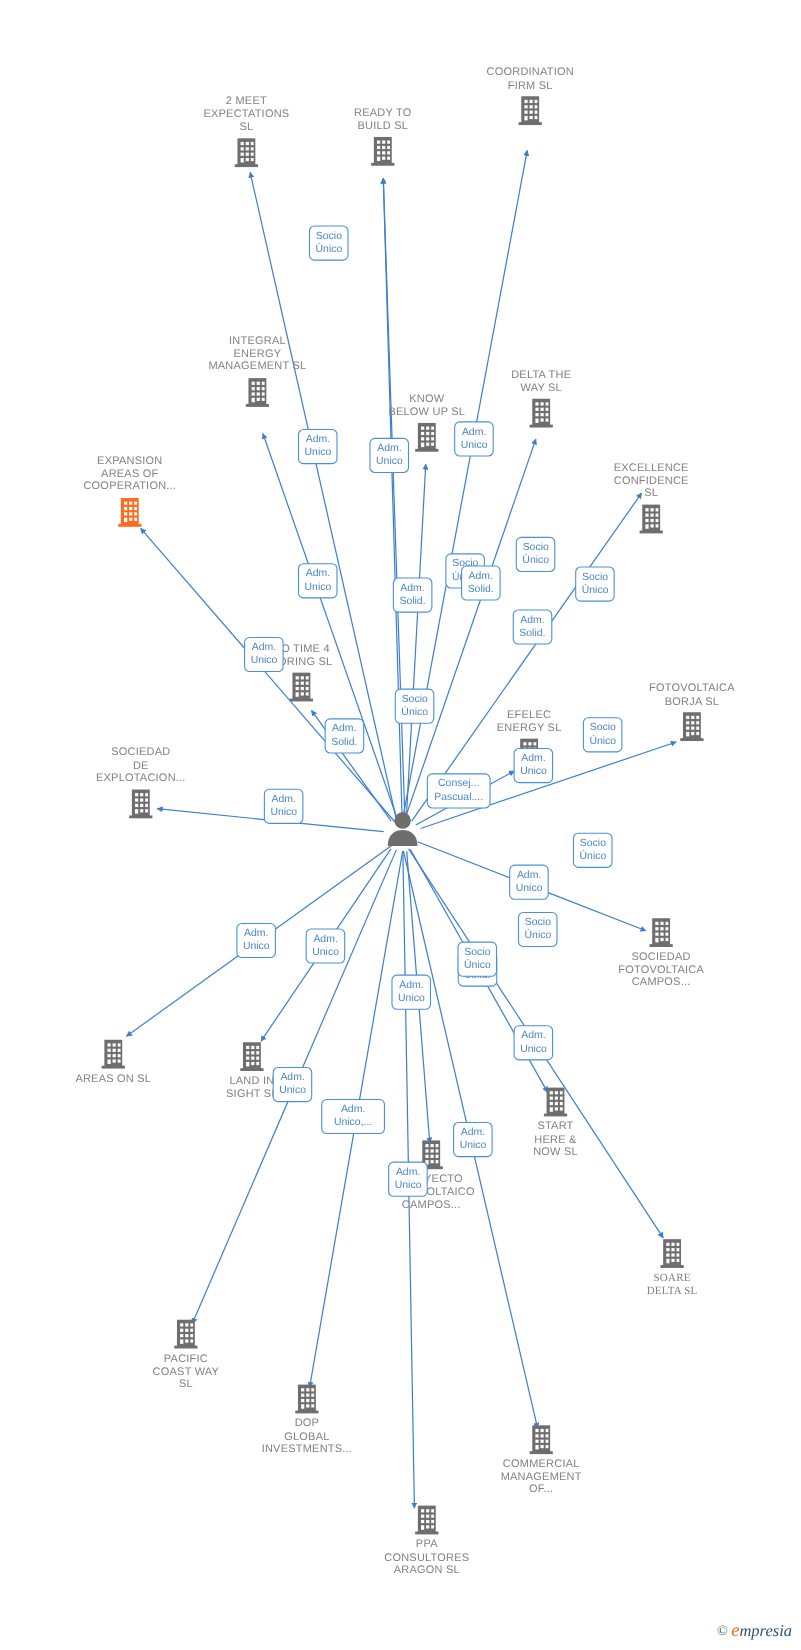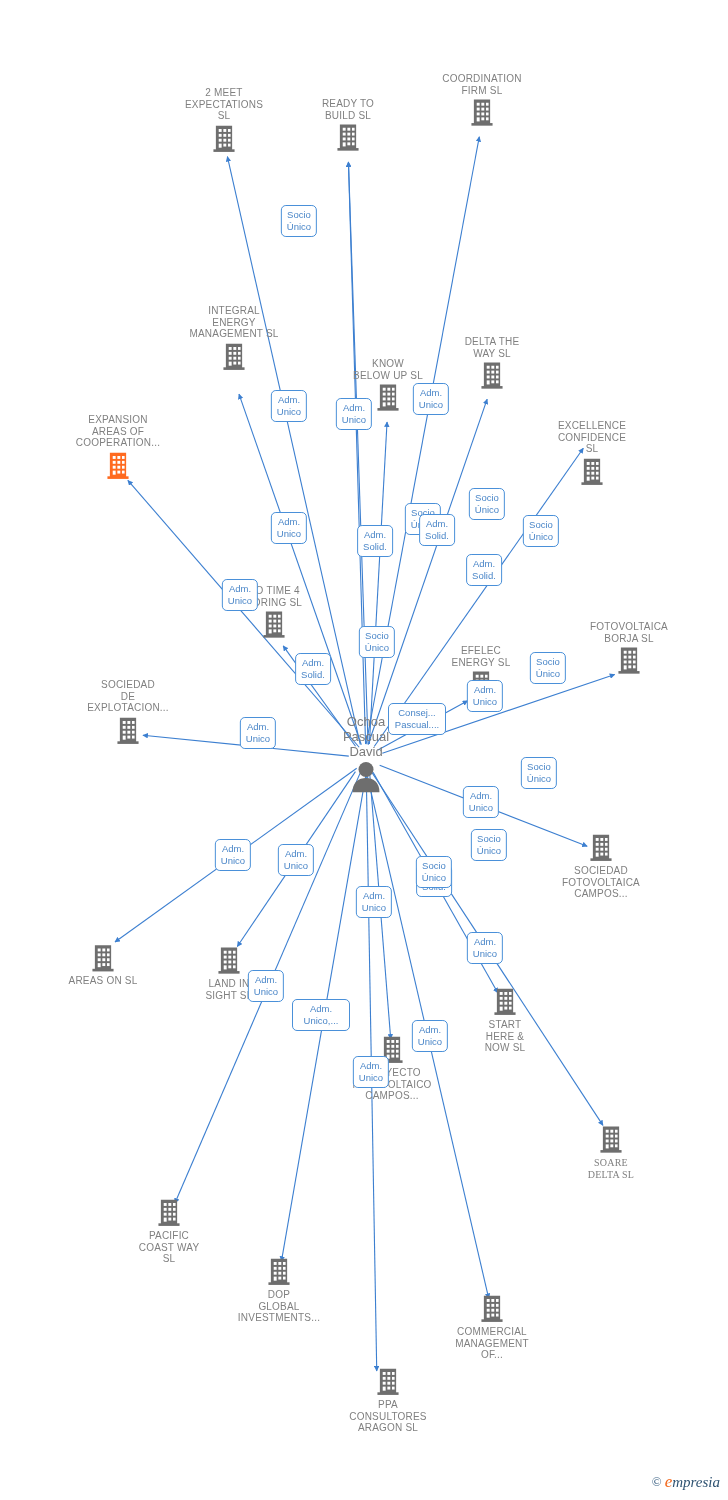--- a/index.html
+++ b/index.html
@@ -113,21 +113,21 @@
             <rect x="15.2" y="12" width="3.6" height="3.6" fill="#fff"></rect>
             <rect x="20.9" y="12" width="3.2" height="3.6" fill="#fff"></rect>
             <rect x="9.5" y="18" width="3.6" height="3.6" fill="#fff"></rect>
             <rect x="15.2" y="18" width="3.6" height="3.6" fill="#fff"></rect>
             <rect x="20.9" y="18" width="3.2" height="3.6" fill="#fff"></rect>
             <rect x="9.5" y="24" width="3.6" height="5" fill="#fff"></rect>
             <rect x="15.2" y="24" width="3.6" height="3.6" fill="#fff"></rect>
             <rect x="20.9" y="24" width="3.2" height="3.6" fill="#fff"></rect>
           </svg></span>
       </div>
-      <div class="node lbl-above" style="left: 482px; top: 100px;">
+      <div class="node lbl-above" style="left: 482px; top: 88px;">
         <span class="lbl">COORDINATION
 FIRM  SL</span>
         <span class="ico"><svg width="26" height="30" viewBox="0 0 32 36" xmlns="http://www.w3.org/2000/svg">
             <rect x="6" y="2" width="20" height="30" fill="#6e6e6e"></rect>
             <rect x="3" y="31" width="26" height="3.2" fill="#6e6e6e"></rect>
             <rect x="9.5" y="6" width="3.6" height="3.6" fill="#fff"></rect>
             <rect x="15.2" y="6" width="3.6" height="3.6" fill="#fff"></rect>
             <rect x="20.9" y="6" width="3.2" height="3.6" fill="#fff"></rect>
             <rect x="9.5" y="12" width="3.6" height="3.6" fill="#fff"></rect>
             <rect x="15.2" y="12" width="3.6" height="3.6" fill="#fff"></rect>
@@ -318,23 +318,20 @@
             <rect x="20.9" y="12" width="3.2" height="3.6" fill="#fff"></rect>
             <rect x="9.5" y="18" width="3.6" height="3.6" fill="#fff"></rect>
             <rect x="15.2" y="18" width="3.6" height="3.6" fill="#fff"></rect>
             <rect x="20.9" y="18" width="3.2" height="3.6" fill="#fff"></rect>
             <rect x="9.5" y="24" width="3.6" height="5" fill="#fff"></rect>
             <rect x="15.2" y="24" width="3.6" height="3.6" fill="#fff"></rect>
             <rect x="20.9" y="24" width="3.2" height="3.6" fill="#fff"></rect>
           </svg></span>
       </div>
       <div class="node person lbl-above" style="left: 366px; top: 753px;">
-        <span class="lbl">Ochoa
-Pascual
-David</span>
         <span class="ico"><svg width="30" height="32" viewBox="0 0 30 32" xmlns="http://www.w3.org/2000/svg">
             <circle cx="15" cy="9" r="7.5" fill="#6e6e6e"></circle>
             <path d="M1.5 32 C1.5 21.5 8 17.5 15 17.5 C22 17.5 28.5 21.5 28.5 32 Z" fill="#6e6e6e"></path>
           </svg></span>
       </div>
       <div class="node lbl-below" style="left: 601px; top: 866px;">
         <span class="ico"><svg width="26" height="30" viewBox="0 0 32 36" xmlns="http://www.w3.org/2000/svg">
             <rect x="6" y="2" width="20" height="30" fill="#6e6e6e"></rect>
             <rect x="3" y="31" width="26" height="3.2" fill="#6e6e6e"></rect>
             <rect x="9.5" y="6" width="3.6" height="3.6" fill="#fff"></rect>

